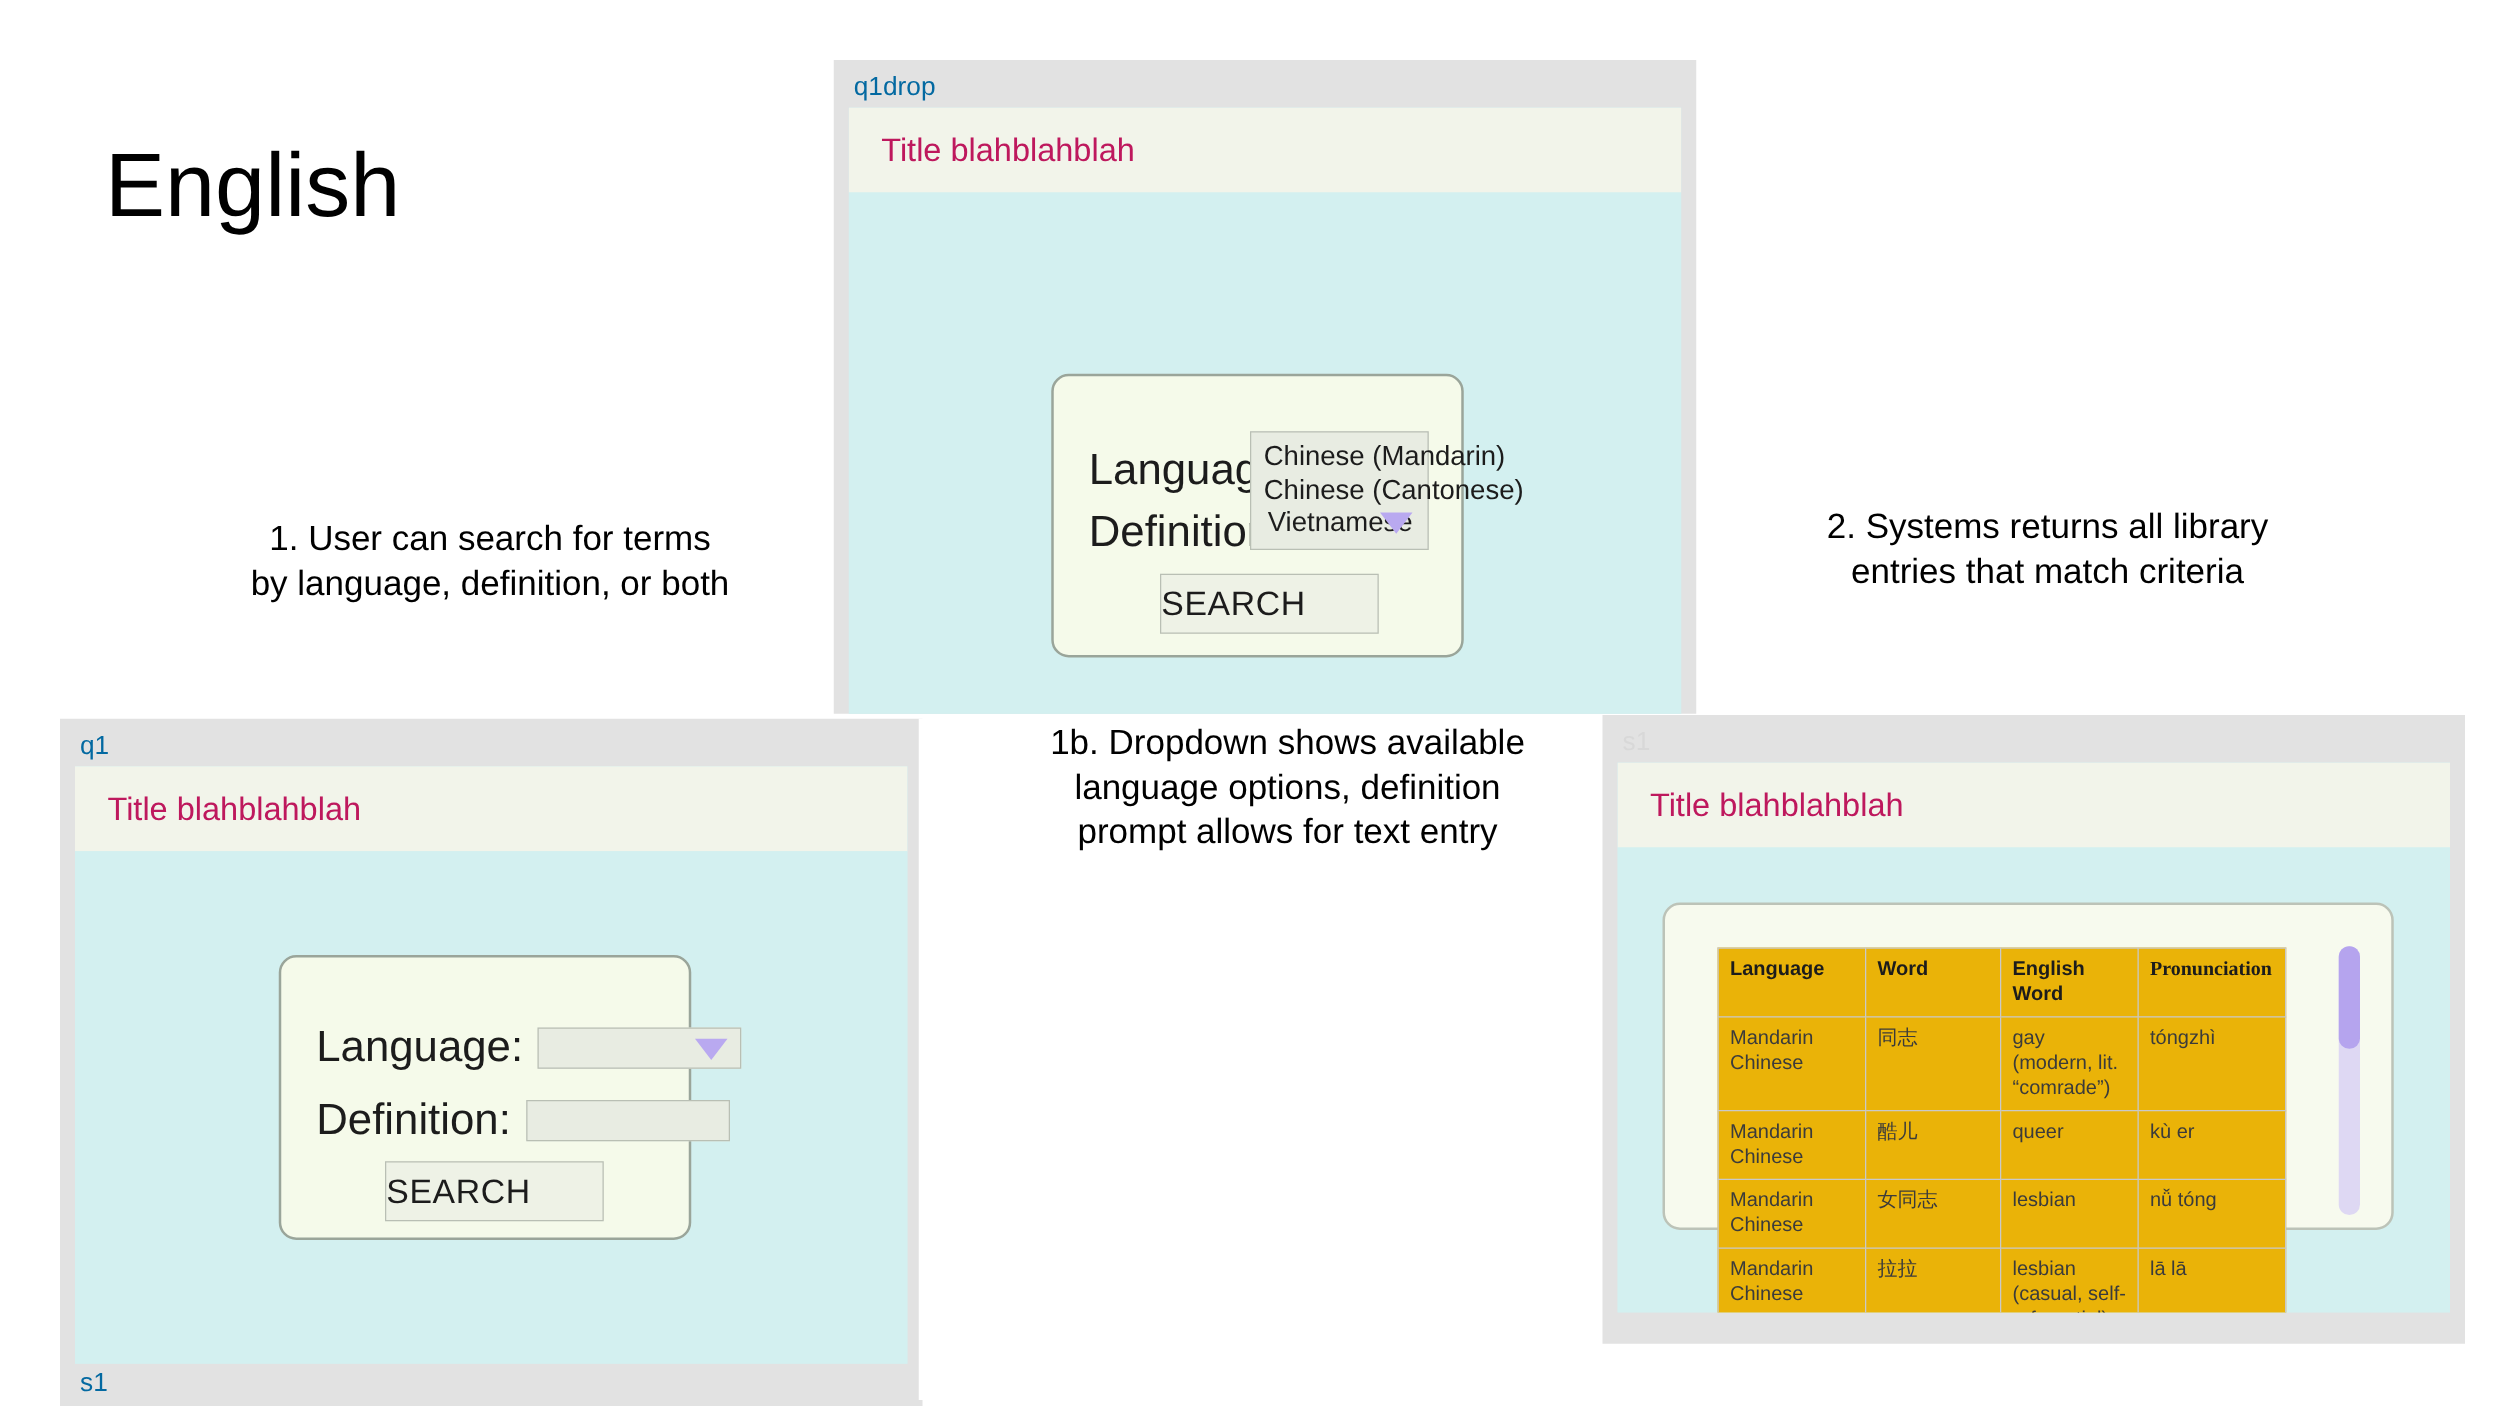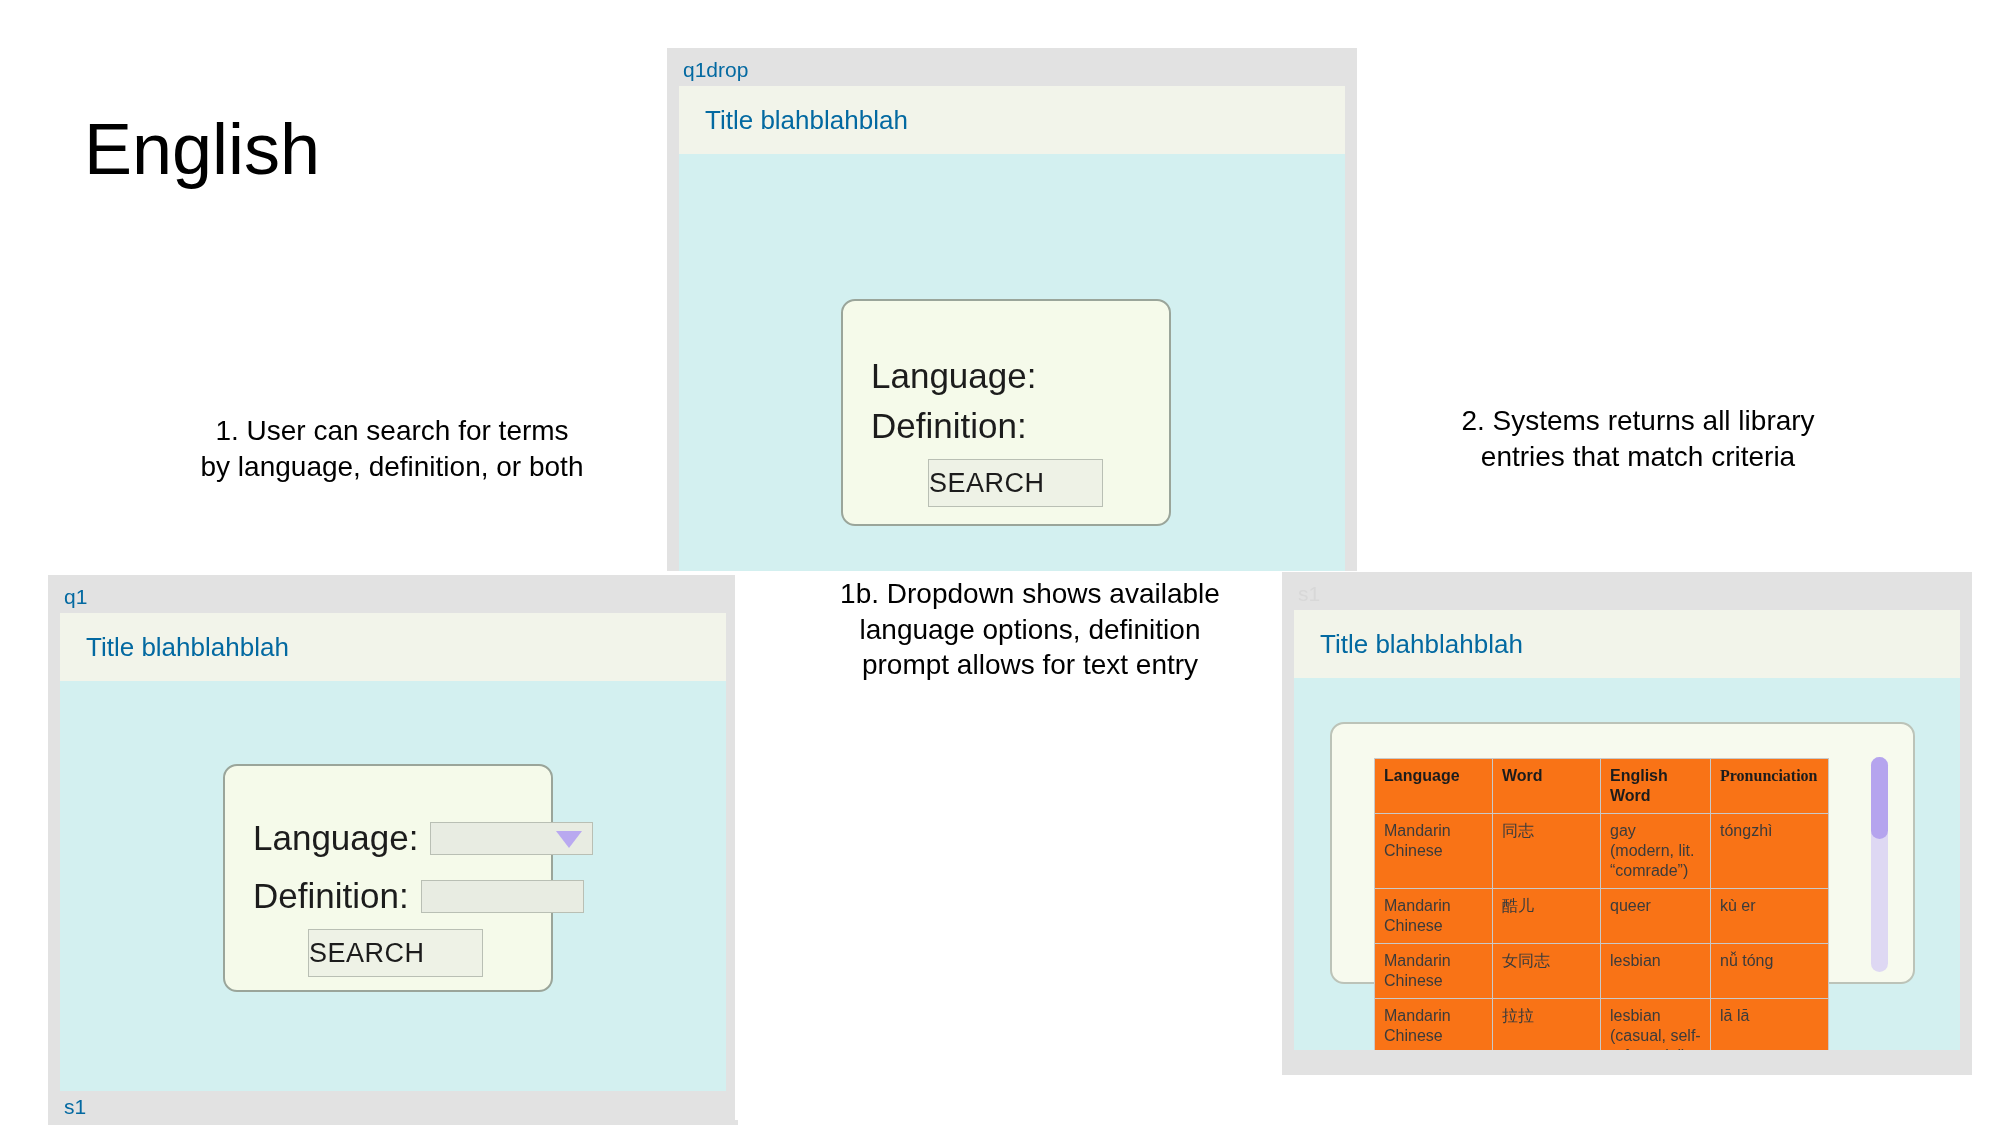--- a/index.html
+++ b/index.html
@@ -68,21 +68,21 @@
     overflow: hidden;
   }
   .win-titlebar {
     background: #f2f4ea;
     height: 68px;
     display: flex;
     align-items: center;
     padding-left: 26px;
     box-sizing: border-box;
     font-size: 26px;
-    color: #0369a1;
+    color: #be185d;
   }
   .win-body {
     position: absolute;
     left: 0; right: 0;
     top: 68px; bottom: 0;
     background: #d3f0f0;
   }
 
   
   .form-card {
@@ -147,21 +147,21 @@
   .table-card {
     position: absolute;
     background: #f7faee;
     border: 2px solid #bcc3b8;
     border-radius: 14px;
     box-sizing: border-box;
   }
   table.results {
     position: absolute;
     border-collapse: collapse;
-    background: #f97316;
+    background: #eab308;
     table-layout: fixed;
   }
   table.results th,
   table.results td {
     border: 1px solid #c9c9c9;
     text-align: left;
     vertical-align: top;
     padding: 7px 9px;
     font-size: 16px;
     line-height: 1.25;
@@ -211,20 +211,26 @@
       <div class="form-card" style="left:162px; top:145px; width:330px; height:227px;">
 
         <div class="form-row" style="left:28px; top:55px;">
           <span class="form-label">Language:</span>
         </div>
 
         <div class="form-row" style="left:28px; top:105px;">
           <span class="form-label">Definition:</span>
         </div>
 
+        <div class="dropdown-open" style="left:157px; top:44px; width:143px; height:95px;">
+          <div class="opt">Chinese (Mandarin)</div>
+          <div class="opt">Chinese (Cantonese)</div>
+          <div class="opt">Vietnamese</div>
+          <div class="tri-down" style="right:12px; bottom:12px;"></div>
+        </div>
 
         <div class="search-btn" style="left:85px; top:158px; width:175px; height:48px;">
           <span>SEARCH</span>
         </div>
       </div>
 
     </div>
   </div>
 </div>
 

